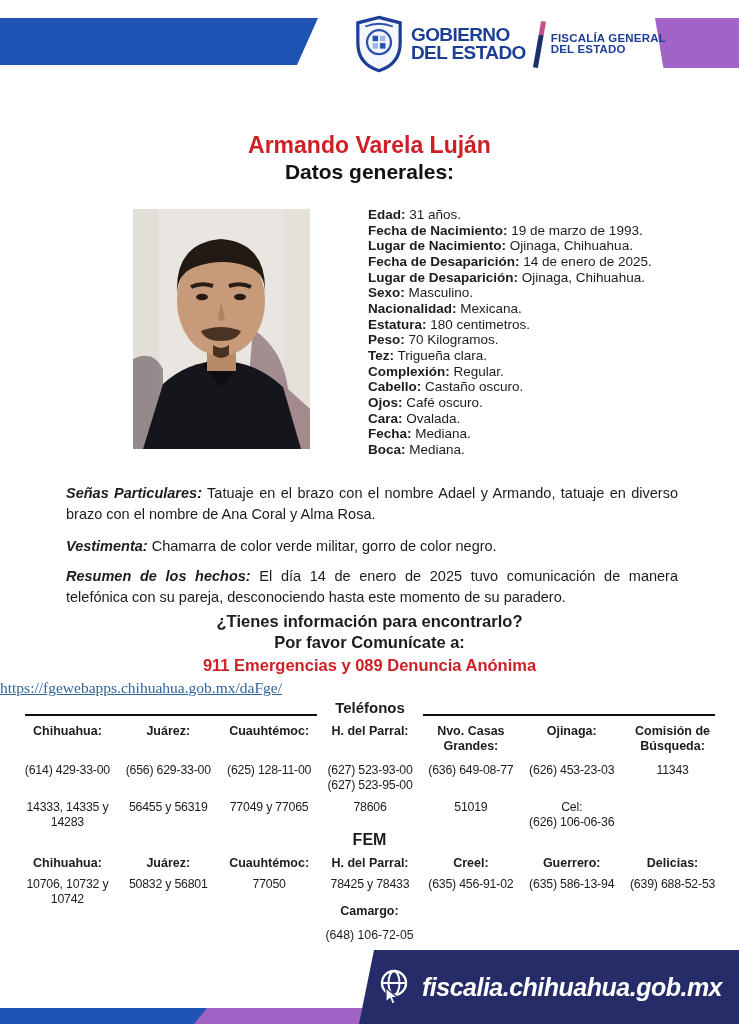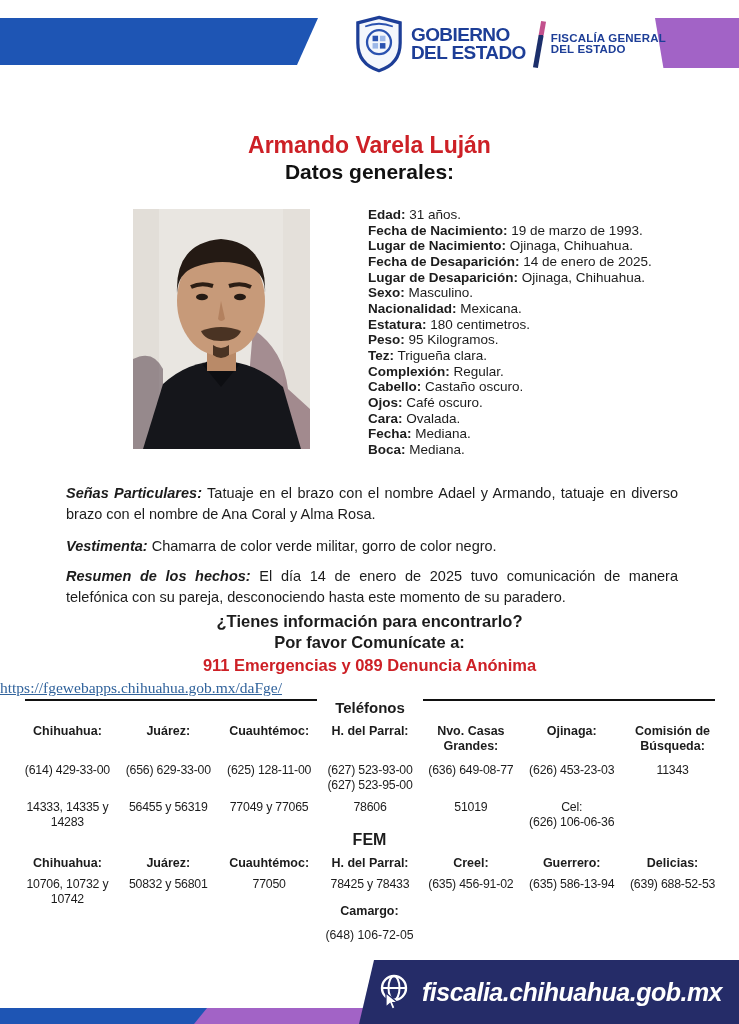--- a/index.html
+++ b/index.html
@@ -41,41 +41,41 @@
 
   
   .c1{position:absolute;top:612px;left:0;right:0;text-align:center;font-size:16.5px;font-weight:700;}
   .c2{position:absolute;top:633px;left:0;right:0;text-align:center;font-size:16.5px;font-weight:700;}
   .c3{position:absolute;top:656px;left:0;right:0;text-align:center;font-size:16.5px;font-weight:700;color:var(--red);}
   .c4{position:absolute;top:679px;left:0;right:0;font-size:15.5px;
       font-family:"Liberation Serif", serif;}
   .c4 a{color:var(--link-blue);text-decoration:underline;}
 
   
-  .tel-head{position:absolute;top:699px;left:25px;width:690px;display:flex;align-items:flex-start;}
+  .tel-head{position:absolute;top:699px;left:25px;width:690px;display:flex;align-items:flex-end;}
   .tel-head .rule{flex:1;border-top:2px solid #111;}
   .tel-head .cap{margin:0 18px;font-size:15px;font-weight:700;}
   .grid7{position:absolute;left:23px;width:694px;display:grid;grid-template-columns:repeat(7,1fr);
          column-gap:12px;text-align:center;}
   .grid7 .hc{font-size:12.5px;font-weight:700;line-height:14.5px;}
   .grid7 .vc{font-size:12.3px;line-height:15px;letter-spacing:-0.2px;}
   .g-tel-h{top:724px;}
   .g-tel-1{top:763px;}
   .g-tel-2{top:800px;}
   .fem-title{position:absolute;top:831px;left:0;right:0;text-align:center;font-size:16px;font-weight:700;}
   .g-fem-h{top:856px;}
   .g-fem-1{top:877px;}
   .camargo-l{position:absolute;top:904px;left:0;right:0;text-align:center;font-size:12.5px;font-weight:700;}
   .camargo-v{position:absolute;top:928px;left:0;right:0;text-align:center;font-size:12.3px;}
 
   
   .strip-purple{position:absolute;bottom:0;left:185px;width:554px;height:16px;background:var(--purple);}
   .strip-blue{position:absolute;bottom:0;left:0;width:207px;height:16px;background:var(--band-blue);
               clip-path:polygon(0 0,100% 0,calc(100% - 13px) 100%,0 100%);}
-  .foot-box{position:absolute;bottom:0;right:0;width:380px;height:64px;background:var(--navy);
+  .foot-box{position:absolute;bottom:0;right:0;width:380px;height:74px;background:var(--navy);
             clip-path:polygon(15px 0,100% 0,100% 100%,0 100%);
             display:flex;align-items:center;justify-content:center;gap:10px;}
   .foot-site{color:#fff;font-size:25px;font-weight:700;font-style:italic;letter-spacing:-0.5px;}
 </style>
 </head>
 <body>
 
 <div class="page">
 
   <div class="band-left"></div>
@@ -128,21 +128,21 @@
 
   <div class="fields">
     <div><b>Edad:</b> <span>31 años.</span></div>
     <div><b>Fecha de Nacimiento:</b> <span>19 de marzo de 1993.</span></div>
     <div><b>Lugar de Nacimiento:</b> <span>Ojinaga, Chihuahua.</span></div>
     <div><b>Fecha de Desaparición:</b> <span>14 de enero de 2025.</span></div>
     <div><b>Lugar de Desaparición:</b> <span>Ojinaga, Chihuahua.</span></div>
     <div><b>Sexo:</b> <span>Masculino.</span></div>
     <div><b>Nacionalidad:</b> <span>Mexicana.</span></div>
     <div><b>Estatura:</b> <span>180 centimetros.</span></div>
-    <div><b>Peso:</b> <span>95 Kilogramos.</span></div>
+    <div><b>Peso:</b> <span>70 Kilogramos.</span></div>
     <div><b>Tez:</b> <span>Trigueña clara.</span></div>
     <div><b>Complexión:</b> <span>Regular.</span></div>
     <div><b>Cabello:</b> <span>Castaño oscuro.</span></div>
     <div><b>Ojos:</b> <span>Café oscuro.</span></div>
     <div><b>Cara:</b> <span>Ovalada.</span></div>
     <div><b>Fecha:</b> <span>Mediana.</span></div>
     <div><b>Boca:</b> <span>Mediana.</span></div>
   </div>
 
   <div class="para p1">

